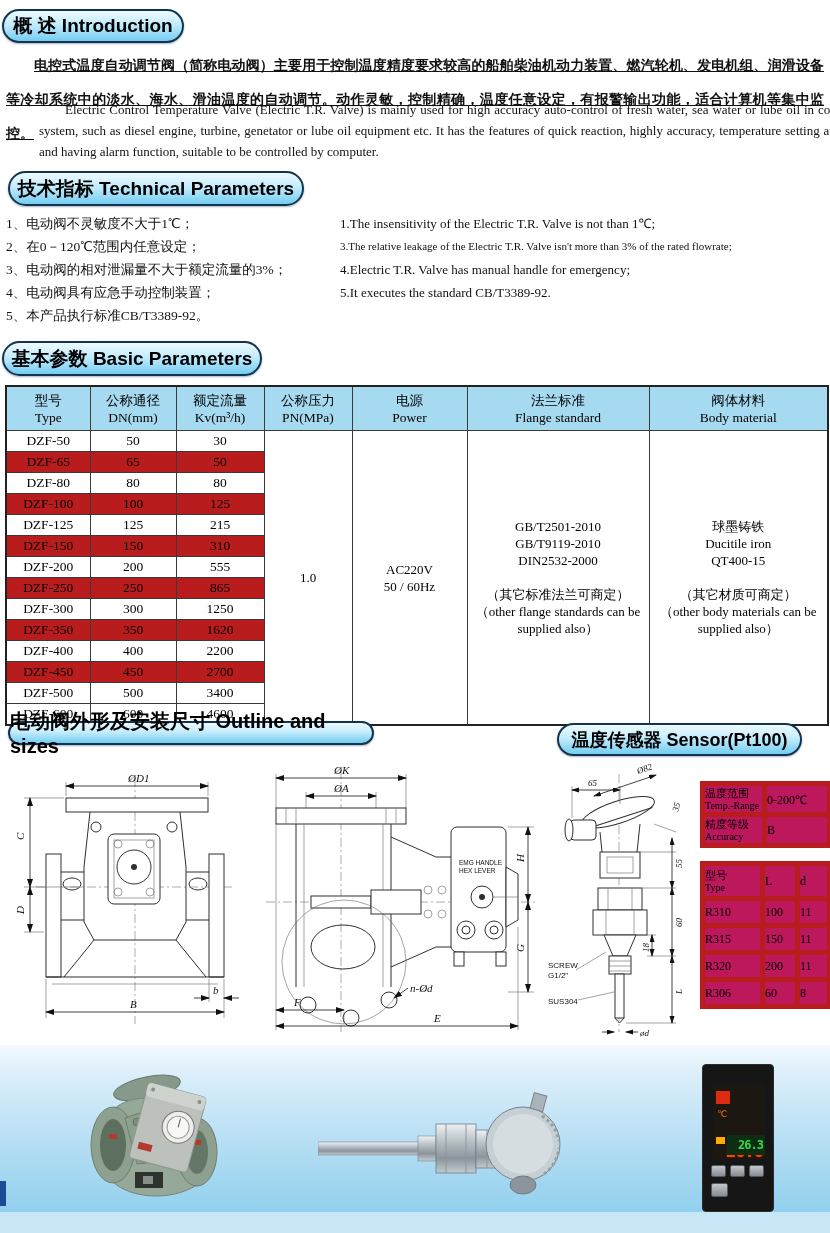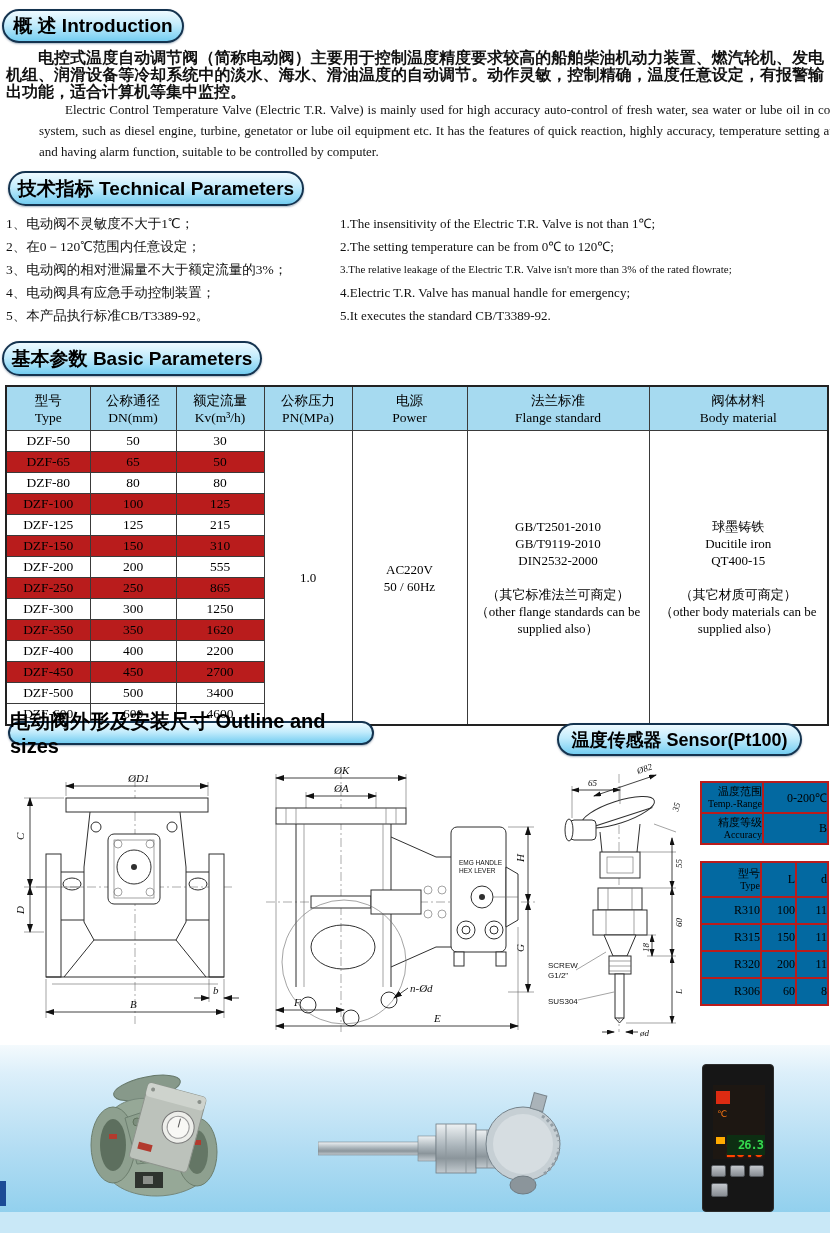--- a/index.html
+++ b/index.html
@@ -7,41 +7,41 @@
        font-family:"Liberation Serif",serif;overflow:hidden;}
   .abs{position:absolute;}
   
   .pill{position:absolute;box-sizing:border-box;border:2px solid #14334f;border-radius:19px;
         background:linear-gradient(180deg,#eefaff 0%,#c3ecfc 45%,#74cdf1 100%);
         display:flex;align-items:center;justify-content:center;
         font-family:"Liberation Sans",sans-serif;font-weight:bold;color:#000;
         box-shadow:0 1px 2px rgba(0,40,80,.35);}
   
   .para{position:absolute;left:6px;width:818px;text-align:justify;color:#111;}
-  .para-cn{font-size:16px;line-height:17px;font-weight:600;text-indent:2em;}
+  .para-cn{font-size:14px;line-height:34px;font-weight:600;text-indent:2em;text-decoration:underline;}
   .para-en{font-size:13px;line-height:21px;text-indent:2em;margin-left:33px;}
   
   .tech-col{position:absolute;top:212px;}
   .tech-item{height:23px;line-height:23px;white-space:nowrap;font-size:13.5px;color:#111;}
   .tech-item.en{font-size:13px;}
   .tech-item.tight{font-size:11px;}
   
   .basic-table{position:absolute;left:5px;top:385px;width:822px;border-collapse:collapse;
                table-layout:fixed;font-family:"Liberation Serif",serif;border:2px solid #222;}
   .basic-table th,.basic-table td{border:1px solid #3a3a3a;text-align:center;padding:0;color:#000;}
   .basic-table thead th{background:#a6daf0;font-weight:normal;height:43px;font-size:13.5px;line-height:17px;}
   .basic-table tbody td{height:20px;font-size:13.5px;background:#fff;}
   .basic-table tr.alt td{background:#b91c1c;}
   .basic-table td.merge{background:#fff;vertical-align:middle;white-space:pre-line;
                         font-size:13px;line-height:17px;}
   
   .sensor-table{position:absolute;border-collapse:collapse;table-layout:fixed;
                 font-family:"Liberation Serif",serif;}
-  .sensor-table th,.sensor-table td{border:2px solid #b91c1c;text-align:right;padding:0;
-                font-weight:normal;color:#000;background:#0369a1;}
+  .sensor-table th,.sensor-table td{border:5px solid #b91c1c;text-align:left;padding:0;
+                font-weight:normal;color:#000;background:#be185d;}
   .lbl-cn{font-size:11px;line-height:13px;display:block;}
   .lbl-en{font-size:10px;line-height:12px;display:block;}
   .spec-val{font-size:12px;}
   
   .drawing{position:absolute;}
   .dim{font:italic 11px "Liberation Serif",serif;fill:#111;}
   .dimsm{font:italic 9px "Liberation Serif",serif;fill:#111;}
   .note{font:8px "Liberation Sans",sans-serif;fill:#111;}
   .emg{font:6.5px "Liberation Sans",sans-serif;fill:#111;}
   .ln{stroke:#2f2f2f;stroke-width:1;fill:none;}
@@ -80,21 +80,20 @@
 <div class="pill" style="left:8px;top:171px;width:296px;height:35px;font-size:19px;">技术指标 Technical Parameters</div>
 <div class="tech-col" style="left:6px;width:330px;">
   <div class="tech-item">1、电动阀不灵敏度不大于1℃；</div>
   <div class="tech-item">2、在0－120℃范围内任意设定；</div>
   <div class="tech-item">3、电动阀的相对泄漏量不大于额定流量的3%；</div>
   <div class="tech-item">4、电动阀具有应急手动控制装置；</div>
   <div class="tech-item">5、本产品执行标准CB/T3389-92。</div>
 </div>
 <div class="tech-col" style="left:340px;width:488px;">
   <div class="tech-item en">1.The insensitivity of the Electric T.R. Valve is not than 1℃;</div>
-  <div class="tech-item en">2.The setting temperature can be from 0℃ to 120℃;</div>
   <div class="tech-item en tight">3.The relative leakage of the Electric T.R. Valve isn't more than 3% of the rated flowrate;</div>
   <div class="tech-item en">4.Electric T.R. Valve has manual handle for emergency;</div>
   <div class="tech-item en">5.It executes the standard CB/T3389-92.</div>
 </div>
 
 <div class="pill" style="left:2px;top:341px;width:260px;height:35px;font-size:19px;">基本参数 Basic Parameters</div>
 
 <table class="basic-table">
   <colgroup>
     <col style="width:84px">

